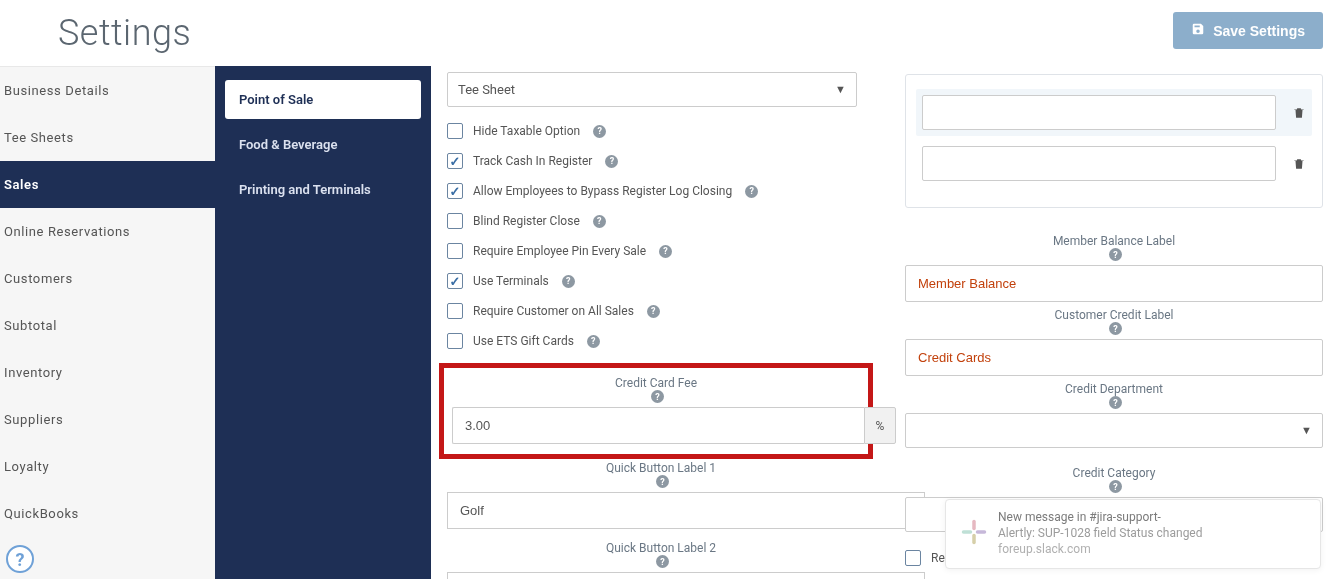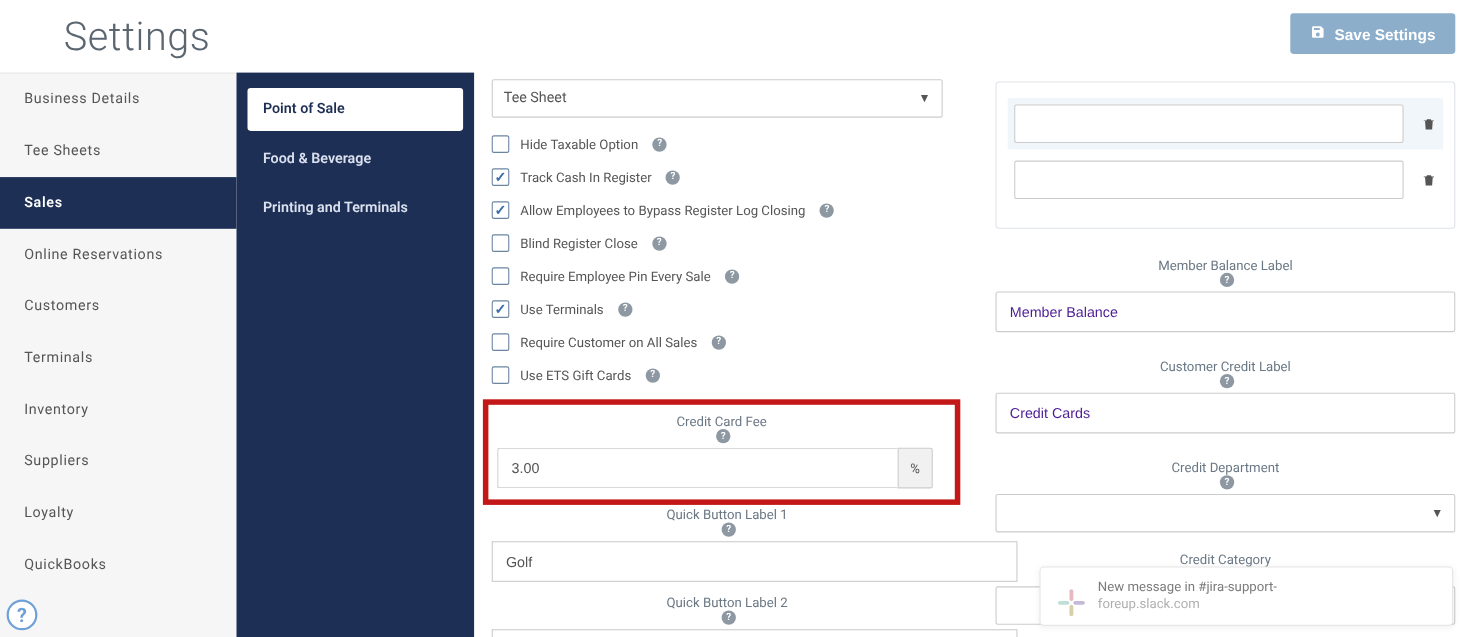--- a/index.html
+++ b/index.html
@@ -46,21 +46,21 @@
   }
   
   .sidebar-left {
     width: 215px;
     background: #f6f6f6;
     border-top: 1px solid #e8e8e8;
     padding-top: 0;
     flex: 0 0 215px;
   }
   .sidebar-left .item {
-    padding: 16px 22px;
+    padding: 16px 4px;
     font-size: 13px;
     color: #555;
     cursor: pointer;
     letter-spacing: 0.6px;
   }
   .sidebar-left .item.active {
     background: #1e2f55;
     color: #fff;
     font-weight: 600;
   }
@@ -195,21 +195,21 @@
     color: #555;
   }
   .highlight-box {
     border: 5px solid #c41717;
     padding: 8px 8px 4px 8px;
     margin-bottom: 6px;
     margin-left: -8px;
     width: 434px;
   }
   .highlight-box .field-label { margin-top: 0; }
-  .highlight-box .input-group { width: 396px; margin-bottom: 6px; }
+  .highlight-box .input-group { width: 444px; margin-bottom: 6px; }
   
   .right-box {
     border: 1px solid #dfe3e8;
     border-radius: 3px;
     padding: 20px 16px 16px;
     margin-top: 4px;
     margin-bottom: 26px;
     background: #fff;
   }
   .right-input-row {
@@ -251,23 +251,23 @@
     align-items: center;
     margin-bottom: 18px;
   }
   .right-select .caret { font-size: 11px; }
   .right-text-input {
     width: 100%;
     border: 1px solid #ccc;
     border-radius: 2px;
     padding: 10px 12px;
     font-size: 13px;
-    color: #4c1d95;
-    background: #fff;
-    margin-bottom: 24px;
+    color: #c2410c;
+    background: #fff;
+    margin-bottom: 6px;
   }
   
   .notif {
     position: absolute;
     right: 14px;
     bottom: 10px;
     background: #fff;
     border: 1px solid #e6e6e6;
     border-radius: 4px;
     padding: 10px 18px 12px 52px;
@@ -319,21 +319,21 @@
 </div>
 
 <div class="layout">
 
   <div class="sidebar-left">
     <div class="item">Business Details</div>
     <div class="item">Tee Sheets</div>
     <div class="item active">Sales</div>
     <div class="item">Online Reservations</div>
     <div class="item">Customers</div>
-    <div class="item">Terminals</div>
+    <div class="item">Subtotal</div>
     <div class="item">Inventory</div>
     <div class="item">Suppliers</div>
     <div class="item">Loyalty</div>
     <div class="item">QuickBooks</div>
   </div>
 
   <div class="sidebar-sub">
     <div class="tab active">Point of Sale</div>
     <div class="tab">Food &amp; Beverage</div>
     <div class="tab">Printing and Terminals</div>
@@ -485,16 +485,17 @@
 <div class="notif">
   <div class="notif-logo">
     <svg viewBox="0 0 32 32">
       <rect x="14" y="2" width="4" height="12" rx="2" fill="#e6b8c1"></rect>
       <rect x="2" y="14" width="12" height="4" rx="2" fill="#bfe0d6"></rect>
       <rect x="14" y="18" width="4" height="12" rx="2" fill="#d6cfa9"></rect>
       <rect x="18" y="14" width="12" height="4" rx="2" fill="#c6b8d9"></rect>
     </svg>
   </div>
   <div class="line1">New message in #jira-support-</div>
+  <div class="line2">Alertly: SUP-1028 field Status changed</div>
   <div class="line3">foreup.slack.com</div>
 </div>
 
 <div class="help-bubble">?</div>
 
 </body></html>

